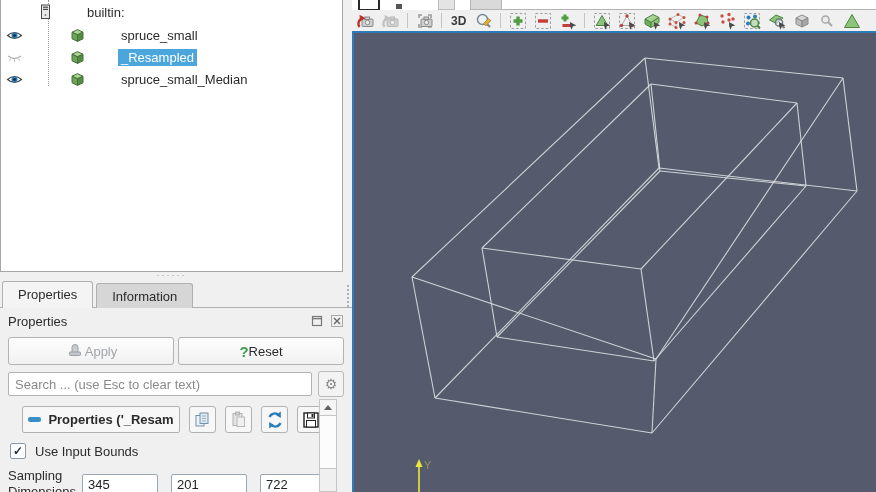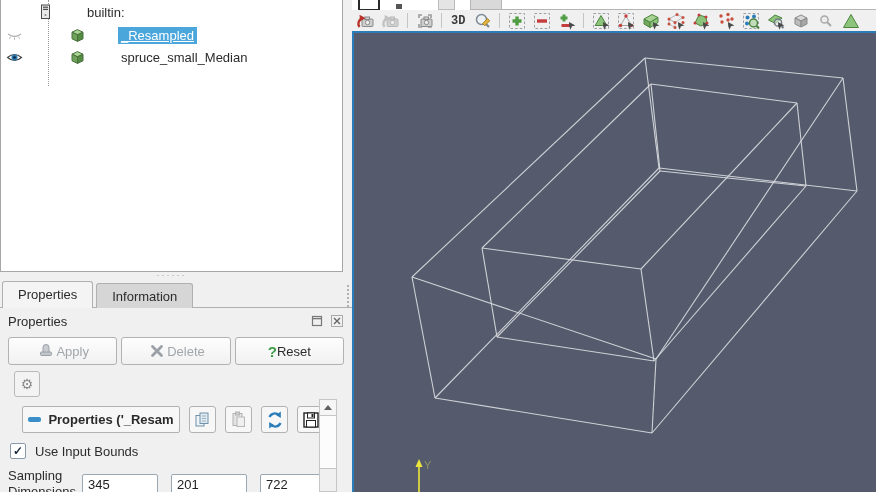--- a/index.html
+++ b/index.html
@@ -7,21 +7,21 @@
        font-family:"Liberation Sans",sans-serif;font-size:13px;color:#2b2b2b;background:#f0f0f0;}
   
   #pipeline-browser{position:absolute;left:0;top:0;width:343px;height:272px;background:#fff;
        border:1px solid #a6a6a6;border-top:none;box-sizing:border-box;}
   #tree-line{position:absolute;left:47px;top:0;height:86px;border-left:1px dotted #9a9a9a;}
   .prow{display:flex;align-items:center;height:22px;position:relative;gap:27px;}
   .prow .eye{width:20px;margin-left:5px;display:flex;align-items:center;}
   .prow .cube{margin-left:16px;display:flex;align-items:center;}
   .prow .srv{margin-left:38px;display:flex;align-items:center;}
   .prow .plabel{margin-left:5px;padding:1px 3px;white-space:nowrap;}
-  .prow .plabel.selected{background:#4ba6dc;color:#fff;text-decoration:underline;}
+  .prow .plabel.selected{background:#4ba6dc;color:#fff;}
   #h-splitter{position:absolute;left:0;top:272px;width:343px;height:8px;text-align:center;
        color:#9a9a9a;font-size:9px;letter-spacing:2px;line-height:6px;}
   #v-splitter{position:absolute;left:347px;top:285px;height:22px;border-left:2px dotted #b0b0b0;}
   
   #properties-dock{position:absolute;left:0;top:280px;width:352px;height:212px;}
   #tabbar{height:27px;border-bottom:1px solid #b0b0b0;padding-left:2px;display:flex;align-items:flex-end;}
   .tab{padding:5px 15px 4px;border:1px solid #b0b0b0;border-bottom:none;border-radius:3px 3px 0 0;
        background:#d6d6d6;margin-right:3px;margin-bottom:-1px;}
   .tab.active{background:#f4f4f4;padding-bottom:6px;}
   #dock-header{height:22px;display:flex;align-items:center;padding:2px 8px 0;}
@@ -62,21 +62,21 @@
   #frag-a{position:absolute;left:6px;top:-4px;width:18px;height:11px;border:2px solid #2a2a2a;background:#fff;}
   #frag-b{position:absolute;left:44px;top:4px;width:6px;height:5px;background:#555;}
   #frag-c{position:absolute;left:86px;top:-2px;width:15px;height:10px;background:#e4e4e4;border:1px solid #bbb;}
   #frag-tabline{position:absolute;left:118px;right:0;top:9px;border-top:1px solid #b4b4b4;}
   #frag-tab{position:absolute;left:118px;top:0;width:30px;height:9px;background:#d9d9d9;
        border-left:1px solid #b4b4b4;border-right:1px solid #b4b4b4;}
   #selection-toolbar{position:absolute;left:352px;top:10px;width:524px;height:21px;background:#f0f0f0;
        display:flex;align-items:center;padding-left:3px;gap:4px;box-sizing:border-box;}
   .tb-icon{width:21px;height:20px;display:flex;align-items:center;justify-content:center;flex:none;}
   .tb-sep{width:1px;height:15px;background:#c4c4c4;margin:0 2px;flex:none;}
-  .tb-3d{font-weight:bold;font-size:12px;color:#3a3a3a;padding:0 3px;flex:none;font-family:Liberation Mono, monospace;}
+  .tb-3d{font-weight:bold;font-size:12px;color:#3a3a3a;padding:0 3px;flex:none;}
   #viewport{position:absolute;left:352px;top:31px;width:524px;height:461px;background:#555b6c;
        border-top:2px solid #2b7cb8;border-left:2px solid #2b7cb8;box-sizing:border-box;}
   #wire-svg{position:absolute;left:0;top:0;}
 </style>
 </head>
 <body>
 
 <div id="pipeline-browser">
   <div id="tree-line"></div>
   <div id="pipeline-rows">
@@ -87,20 +87,37 @@
             <rect x="4" y="2.6" width="5" height="1.2" fill="#4a4a4a"></rect>
             <rect x="4" y="4.8" width="5" height="1.2" fill="#4a4a4a"></rect>
             <circle cx="6.5" cy="11" r="1" fill="#888"></circle>
           </svg>
         </span>
         <span class="plabel">builtin:</span>
       </div>
       <div class="prow">
         <span class="eye">
           <svg width="17" height="15" viewBox="0 0 17 15">
+            <path d="M1.5,7.5 Q8.5,1.5 15.5,7.5 Q8.5,13.5 1.5,7.5 Z" fill="#fff" stroke="#444" stroke-width="1.1"></path>
+            <circle cx="8.5" cy="7.5" r="3" fill="#2a7ab5"></circle>
+            <circle cx="8.5" cy="7.5" r="1.3" fill="#0d2436"></circle>
+          </svg>
+        </span>
+        <span class="cube">
+          <svg width="17" height="17" viewBox="0 0 17 17">
+            <polygon points="3,5.2 8.5,2.6 14,5.2 8.5,7.8" fill="#a8d494" stroke="#49703b"></polygon>
+            <polygon points="3,5.2 8.5,7.8 8.5,14.4 3,11.8" fill="#6fa35b" stroke="#49703b"></polygon>
+            <polygon points="8.5,7.8 14,5.2 14,11.8 8.5,14.4" fill="#558c43" stroke="#49703b"></polygon>
+          </svg>
+        </span>
+        <span class="plabel">spruce_small</span>
+      </div>
+      <div class="prow">
+        <span class="eye">
+          <svg width="17" height="15" viewBox="0 0 17 15">
             <path d="M2,6 Q8.5,11 15,6" fill="none" stroke="#b4b4b4" stroke-width="1.3"></path>
             <line x1="4.5" y1="8.8" x2="3.4" y2="10.8" stroke="#b4b4b4"></line>
             <line x1="8.5" y1="9.7" x2="8.5" y2="11.8" stroke="#b4b4b4"></line>
             <line x1="12.5" y1="8.8" x2="13.6" y2="10.8" stroke="#b4b4b4"></line>
           </svg>
         </span>
         <span class="cube">
           <svg width="17" height="17" viewBox="0 0 17 17">
             <polygon points="3,5.2 8.5,2.6 14,5.2 8.5,7.8" fill="#a8d494" stroke="#49703b"></polygon>
             <polygon points="3,5.2 8.5,7.8 8.5,14.4 3,11.8" fill="#6fa35b" stroke="#49703b"></polygon>
@@ -154,34 +171,27 @@
   <div id="btn-row">
       <div class="cmd-btn disabled">
         <span style="display:flex">
           <svg width="20" height="20" viewBox="0 0 20 20">
             <path d="M7,11 V6.5 a3,3 0 0 1 6,0 V11" fill="#c9cdd1" stroke="#9aa0a6"></path>
             <rect x="4.5" y="11" width="11" height="3.5" rx="1" fill="#c2c6ca" stroke="#9aa0a6"></rect>
           </svg>
         </span>
         <span>Apply</span>
       </div>
-      <div class="cmd-btn disabled">
-        <span style="display:flex">
-          <svg width="20" height="20" viewBox="0 0 20 20">
-            <path d="M5.5,5.5 L14.5,14.5 M14.5,5.5 L5.5,14.5" stroke="#9aa0a6" stroke-width="2.8" stroke-linecap="round"></path>
-          </svg>
-        </span>
-        <span>Delete</span>
-      </div>
       <div class="cmd-btn">
         <span class="help-q">?</span>
         <span>Reset</span>
       </div>
     </div>
   <div id="search-row">
+    <input id="search-input" placeholder="Search ... (use Esc to clear text)" style="">
     <span id="gear-btn">⚙</span>
   </div>
   <div id="section-row">
     <div id="section-header">
       <span class="minus-glyph"></span>
       <span>Properties ('_Resam</span>
     </div>
     <span id="section-btns" style="display:flex;gap:9px;">
         <span class="mini-btn">
           <span style="display:flex">

